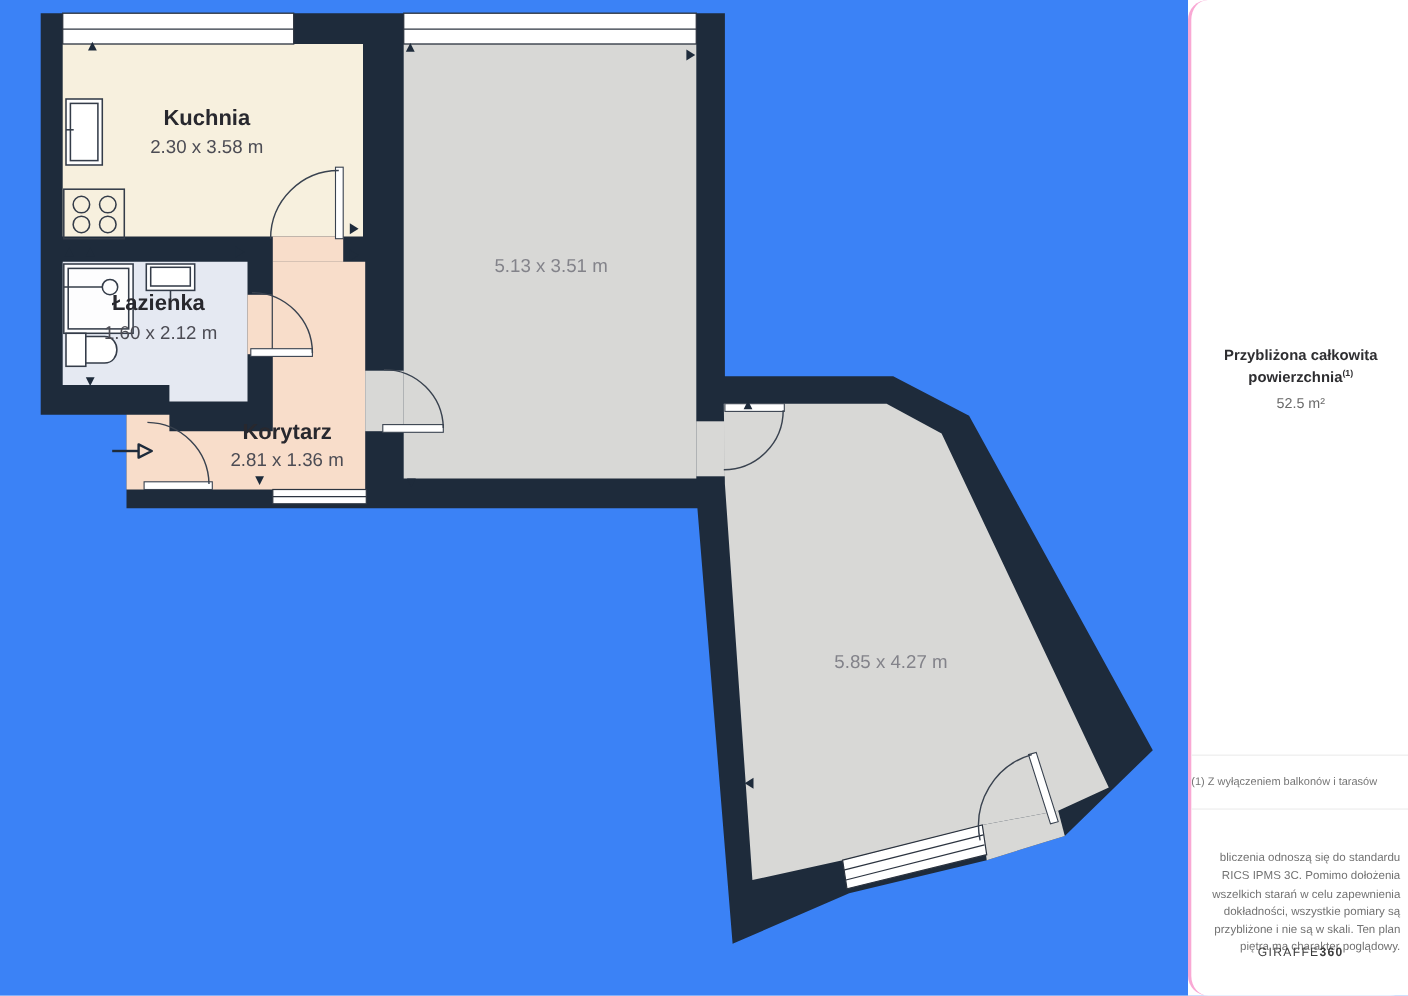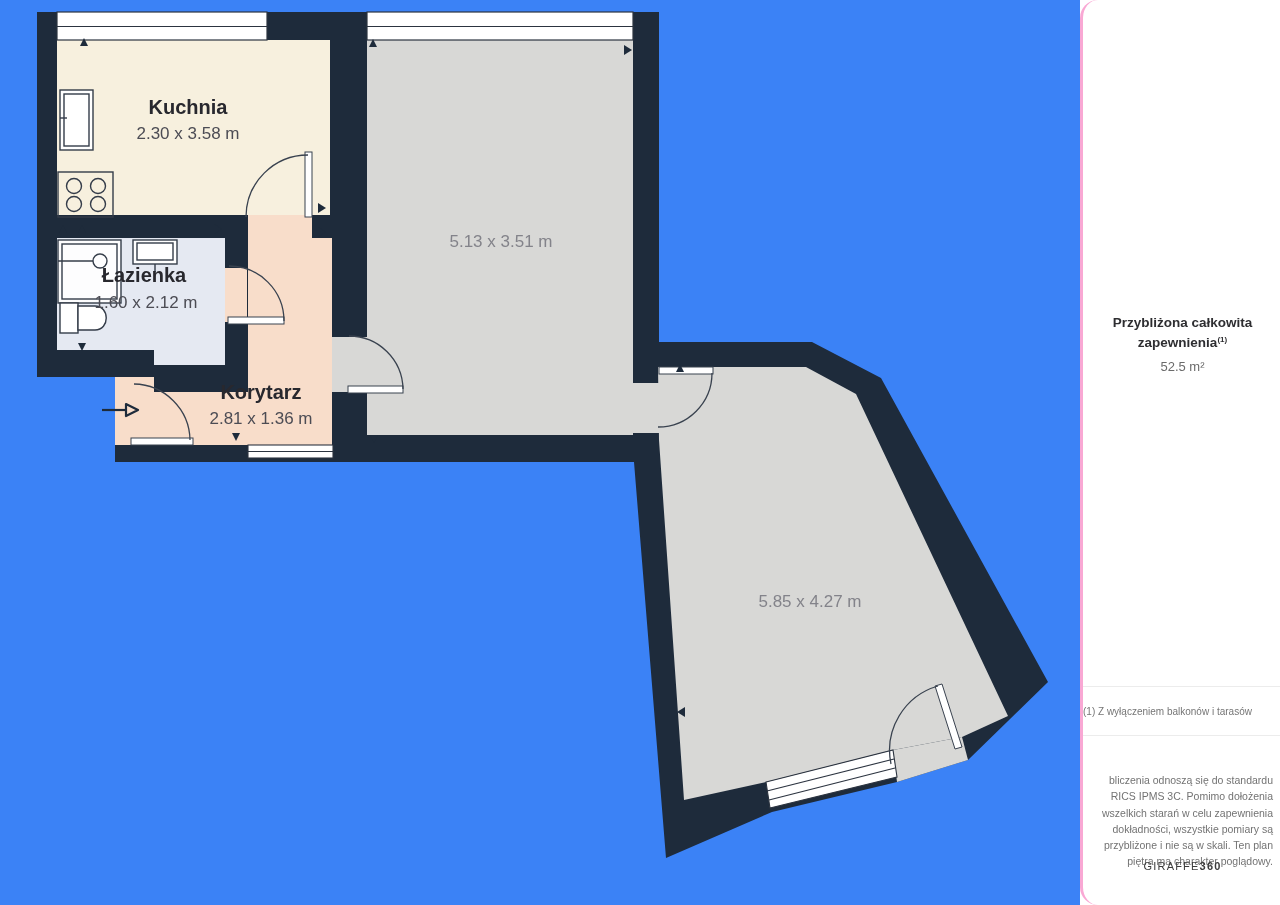--- a/index.html
+++ b/index.html
@@ -151,21 +151,21 @@
   <text class="room-dims" x="261" y="424" text-anchor="middle">2.81 x 1.36 m</text>
 
   <text class="room-dims-gray" x="501" y="247" text-anchor="middle">5.13 x 3.51 m</text>
   <text class="room-dims-gray" x="810" y="607" text-anchor="middle">5.85 x 4.27 m</text>
 </svg>
 </div>
 
 <aside class="sidebar">
   <div class="sb-title">
     <span>Przybliżona całkowita</span><br>
-    <span>zapewnienia</span><sup>(1)</sup>
+    <span>powierzchnia</span><sup>(1)</sup>
   </div>
   <div class="sb-area">52.5 m²</div>
 
   <div class="sb-note">
     <span>(1) Z wyłączeniem balkonów i tarasów</span>
   </div>
 
   <div class="sb-par">bliczenia odnoszą się do standardu RICS IPMS 3C. Pomimo dołożenia wszelkich starań w celu zapewnienia dokładności, wszystkie pomiary są przybliżone i nie są w skali. Ten plan piętra ma charakter poglądowy.</div>
 
   <div class="sb-brand">

